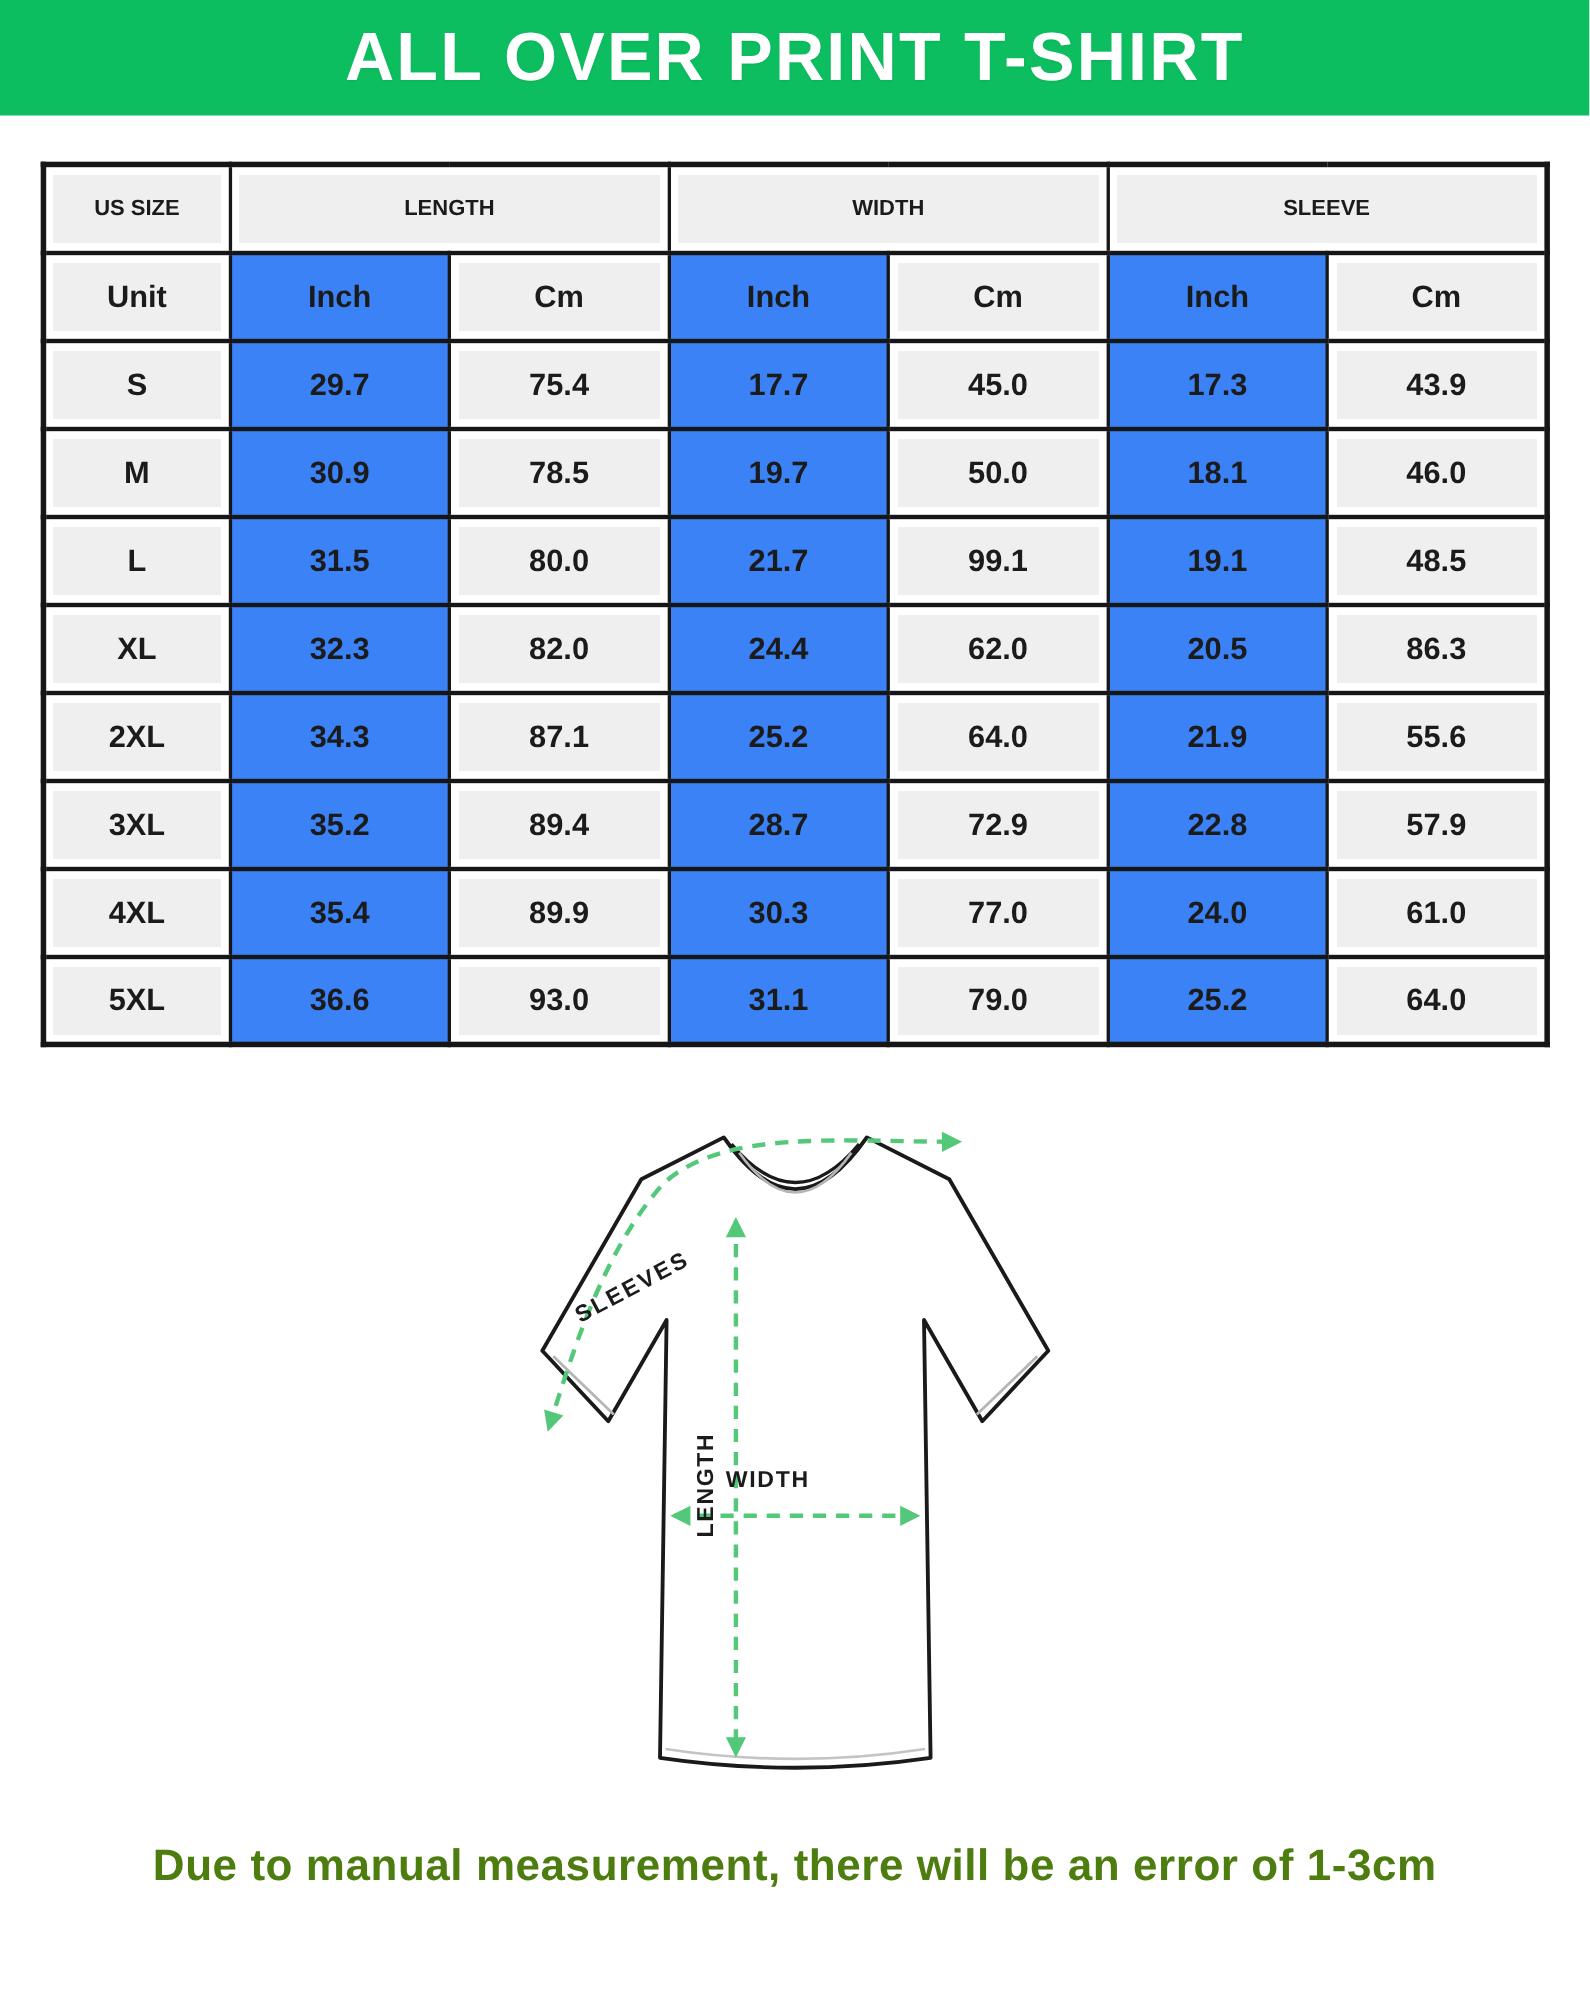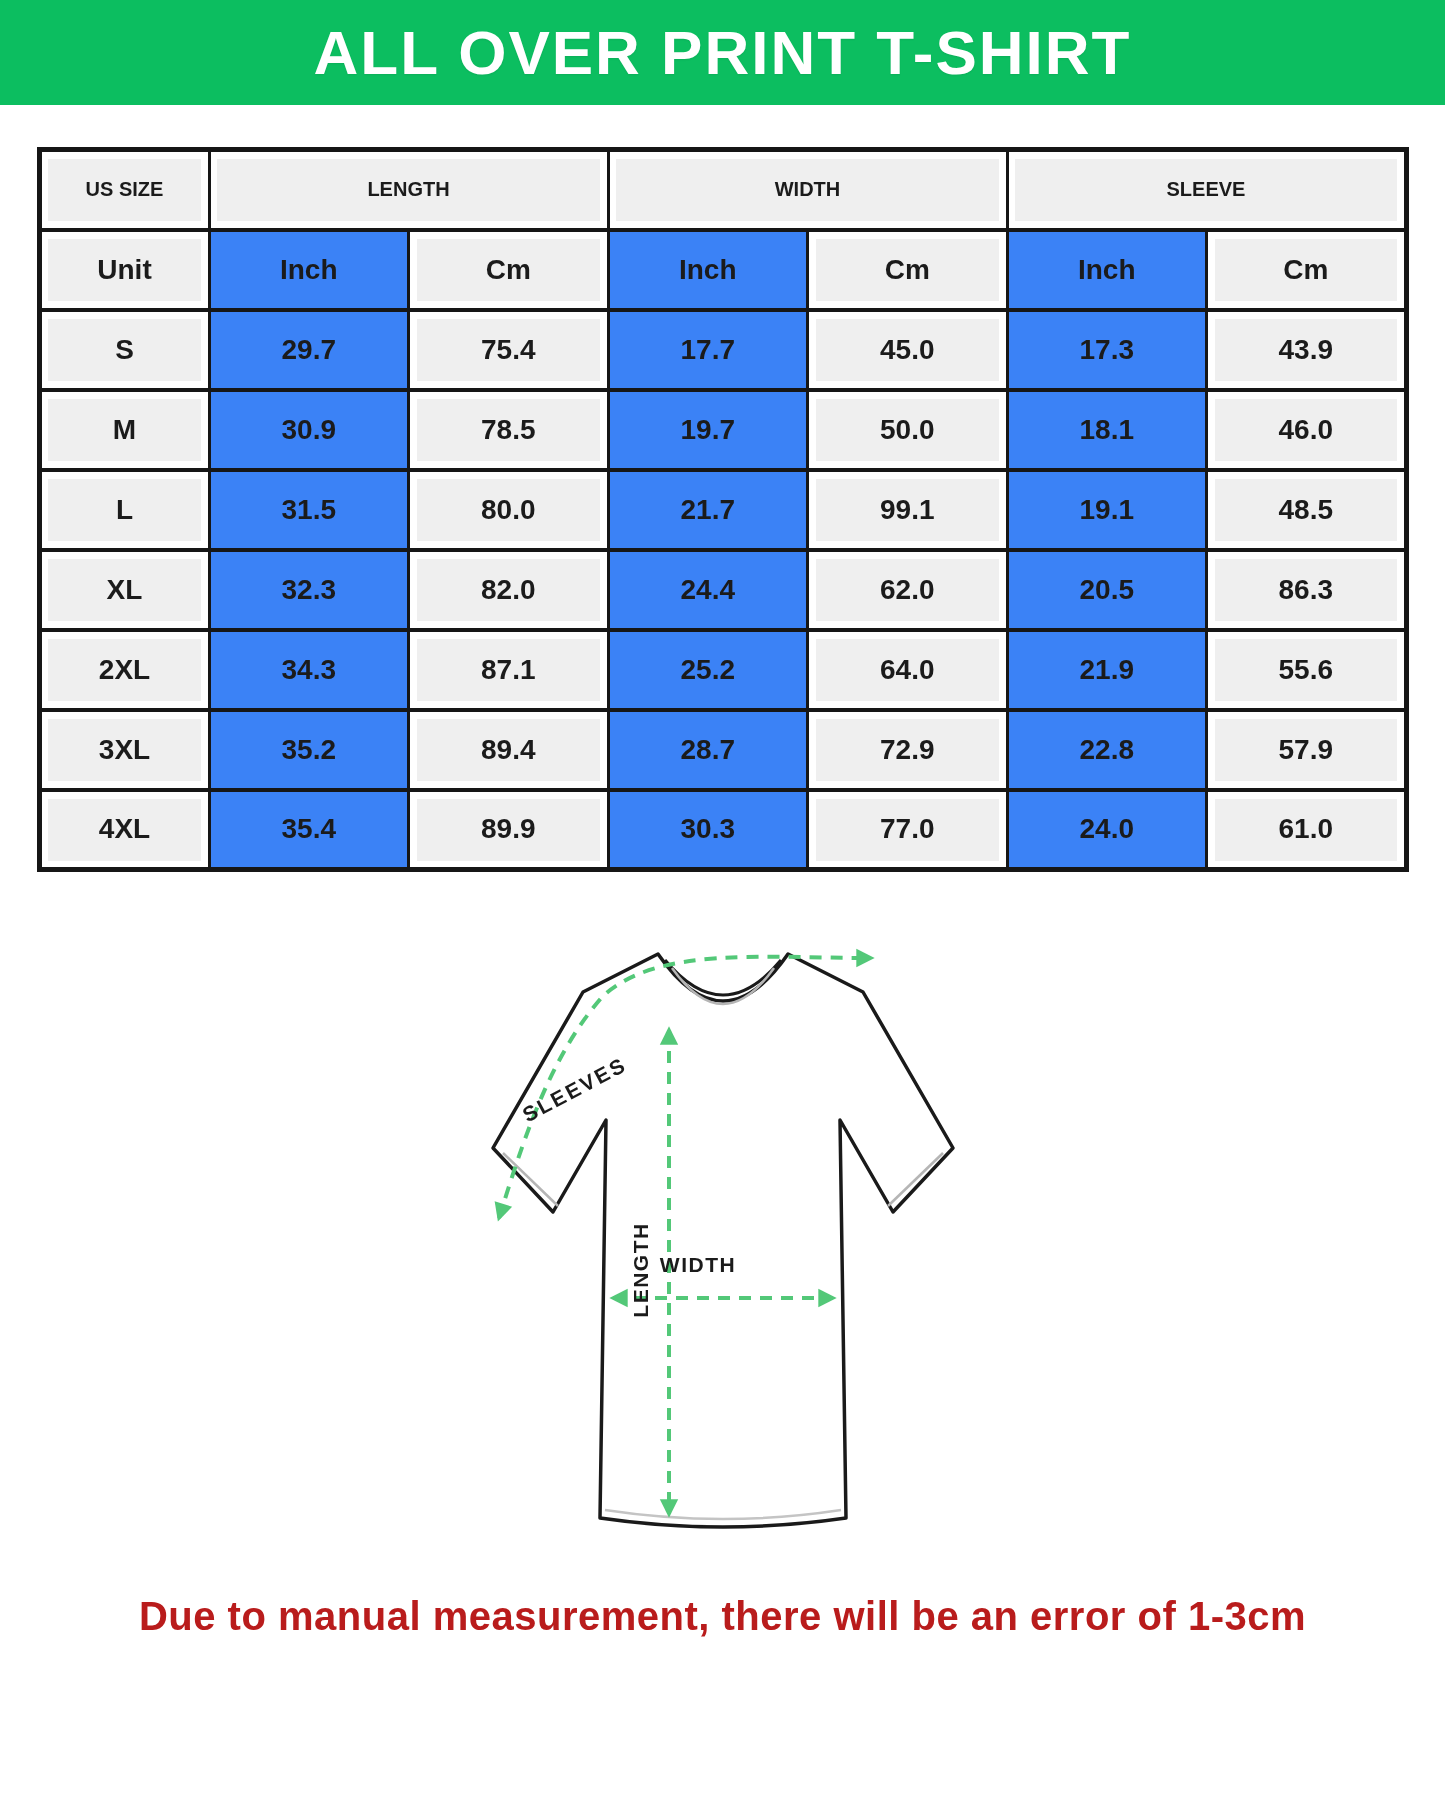--- a/index.html
+++ b/index.html
@@ -36,21 +36,21 @@
   .cell-gray { background-color:#efefef; background-clip:content-box; }
   .cell-white { background-color:#3b82f6; }
   .diagram-wrap {
     margin-top:46px;
     display:flex; justify-content:center;
   }
   .diagram-wrap svg { display:block; }
   .note {
     margin:36px 0 0 0;
     text-align:center;
-    color:#b91c1c;
+    color:#4d7c0f;
     font-size:40px; font-weight:bold;
     letter-spacing:0.5px;
   }
 </style>
 </head>
 <body>
 
 <div class="banner">
   <h1>ALL OVER PRINT T-SHIRT</h1>
 </div>
@@ -139,20 +139,29 @@
       </tr>
       <tr>
         <td class="cell-gray">4XL</td>
         <td class="cell-white">35.4</td>
         <td class="cell-gray">89.9</td>
         <td class="cell-white">30.3</td>
         <td class="cell-gray">77.0</td>
         <td class="cell-white">24.0</td>
         <td class="cell-gray">61.0</td>
       </tr>
+      <tr>
+        <td class="cell-gray">5XL</td>
+        <td class="cell-white">36.6</td>
+        <td class="cell-gray">93.0</td>
+        <td class="cell-white">31.1</td>
+        <td class="cell-gray">79.0</td>
+        <td class="cell-white">25.2</td>
+        <td class="cell-gray">64.0</td>
+      </tr>
     </tbody>
 </table>
 
 <div class="diagram-wrap">
   <svg width="520" height="640" viewBox="0 0 520 640" xmlns="http://www.w3.org/2000/svg">
     <defs>
       <marker id="ah" viewBox="0 0 12 12" refX="9" refY="6" markerWidth="5.5" markerHeight="5.5" orient="auto-start-reverse">
         <path d="M1,1 L11,6 L1,11 Z" fill="#53c878"></path>
       </marker>
     </defs>

